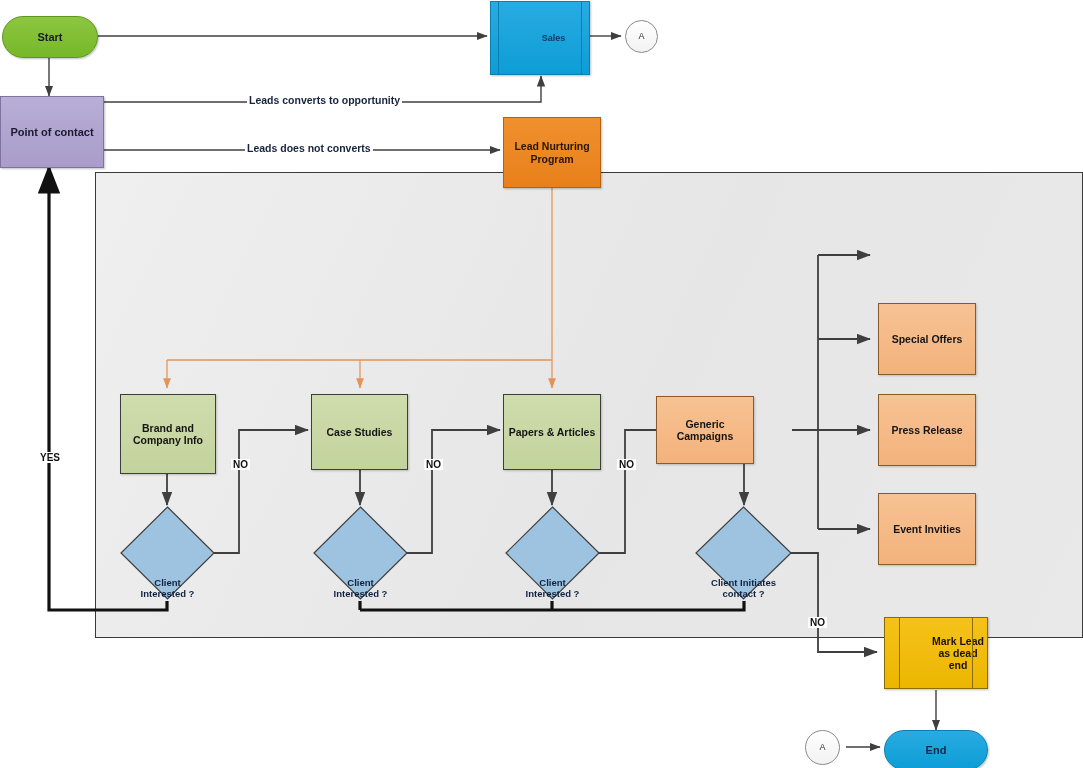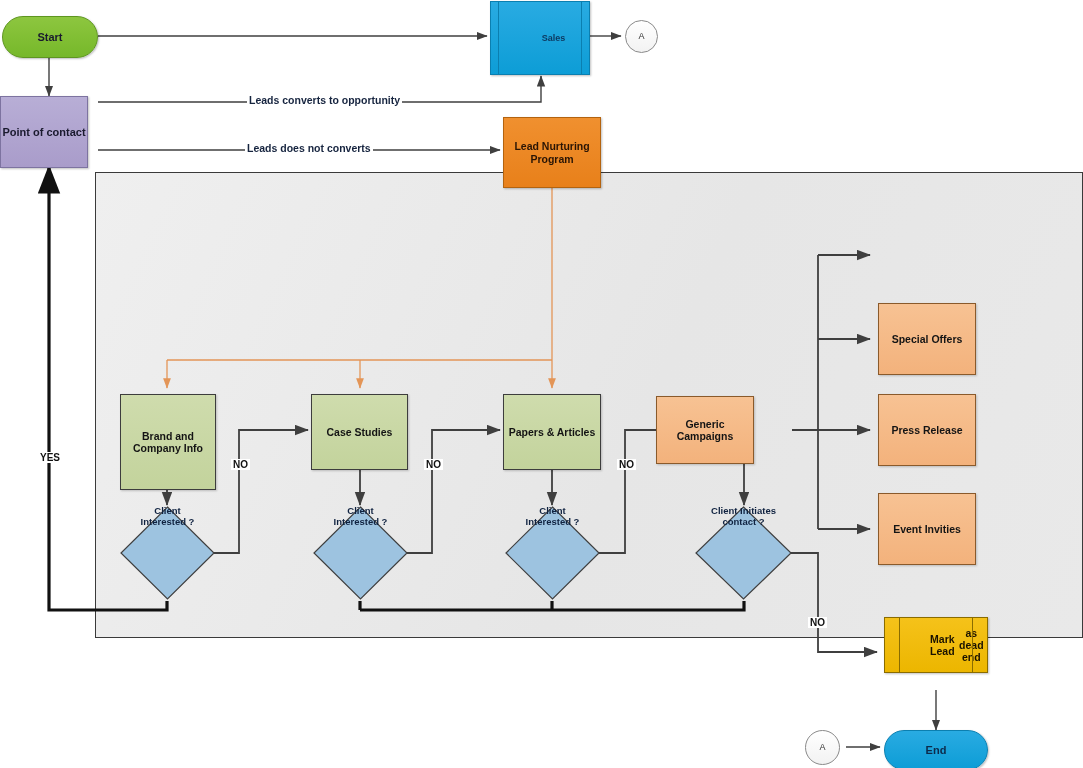--- a/index.html
+++ b/index.html
@@ -23,21 +23,21 @@
   .n-green{background:linear-gradient(180deg,#cfdcad 0%,#c3d39c 100%);border:1px solid #3d3d3d;font-size:10.5px;color:#141414;
            box-shadow:1px 1px 2px rgba(0,0,0,.2);}
   .n-orange-light{background:linear-gradient(180deg,#f7c293 0%,#f3b27c 100%);border:1px solid #8a5a2b;font-size:10.5px;color:#141414;
                   box-shadow:1px 1px 2px rgba(0,0,0,.2);}
   .n-yellow{background:linear-gradient(180deg,#f5c21a 0%,#ecb600 100%);border:1px solid #8a6c00;font-size:10.5px;color:#1a1200;
             box-shadow:1px 1px 2px rgba(0,0,0,.25);}
   .n-yellow::before,.n-yellow::after{content:"";position:absolute;top:0;bottom:0;width:1px;background:#8a6c00;}
   .n-yellow::before{left:14px;} .n-yellow::after{right:14px;}
   .n-conn{background:linear-gradient(180deg,#ffffff 0%,#f2f2f2 100%);border:1px solid #8a8a8a;border-radius:50%;font-size:9px;color:#333;font-weight:normal;}
   .diamond{position:absolute;}
-  .diamond .dtext{position:absolute;left:0;top:0;right:0;bottom:0;display:flex;align-items:flex-start;justify-content:center;
+  .diamond .dtext{position:absolute;left:0;top:0;right:0;bottom:0;display:flex;align-items:flex-end;justify-content:center;
                   text-align:center;font-size:9.5px;font-weight:bold;color:#0f2240;line-height:1.15;}
   .edge-label{position:absolute;background:#ffffff;font-size:10px;color:#16243f;font-weight:bold;padding:0 2px;white-space:nowrap;}
   .edge-label.blue{color:#16243f;font-weight:bold;font-size:10.5px;}
   .edge-label.no{font-family:"Liberation Sans",sans-serif;font-size:10px;color:#111;}
   .container-box{position:absolute;background:linear-gradient(115deg,#efefef 0%,#e6e6e6 55%,#e9e9e9 100%);border:1.5px solid #3a3a3a;}
 </style>
 </head>
 <body>
 
 <div id="canvas">
@@ -106,32 +106,32 @@
     </g>
 
     <g stroke="#3f3f3f" stroke-width="1.4" fill="none">
       <path d="M936,690 L936,730" marker-end="url(#arrDark)"></path>
       <path d="M846,747 L880,747" marker-end="url(#arrDark)"></path>
     </g>
   </svg>
 
   <div class="node n-start" style="left:2px;top:16px;width:96px;height:42px;">Start</div>
 
-  <div class="node n-poc" style="left:0px;top:96px;width:88px;height:72px;">Point of contact</div>
+  <div class="node n-poc" style="left:0px;top:96px;width:104px;height:72px;">Point of contact</div>
 
   <div class="node n-sales" style="left:490px;top:1px;width:100px;height:74px;position:absolute;">Sales</div>
 
   <div class="node n-conn" style="left:625px;top:20px;width:33px;height:33px;">A</div>
 
   <div class="node n-orange-dark" style="left:503px;top:117px;width:98px;height:71px;flex-direction:column;">
     <span>Lead Nurturing</span>
     <span>Program</span>
   </div>
 
-  <div class="node n-green" style="left:120px;top:394px;width:96px;height:96px;flex-direction:column;">
+  <div class="node n-green" style="left:120px;top:394px;width:96px;height:80px;flex-direction:column;">
     <span>Brand and</span>
     <span>Company Info</span>
   </div>
 
   <div class="node n-green" style="left:311px;top:394px;width:97px;height:76px;">Case Studies</div>
 
   <div class="node n-green" style="left:503px;top:394px;width:98px;height:76px;">Papers &amp; Articles</div>
 
   <div class="node n-orange-light" style="left:656px;top:396px;width:98px;height:68px;flex-direction:column;">
     <span>Generic</span>
@@ -186,21 +186,21 @@
     </div>
   </div>
 
 
   <div class="node n-orange-light" style="left:878px;top:303px;width:98px;height:72px;">Special Offers</div>
 
   <div class="node n-orange-light" style="left:878px;top:394px;width:98px;height:72px;">Press Release</div>
 
   <div class="node n-orange-light" style="left:878px;top:493px;width:98px;height:72px;">Event Invities</div>
 
-  <div class="node n-yellow" style="left:884px;top:617px;width:104px;height:56px;padding-left:44px;">
+  <div class="node n-yellow" style="left:884px;top:617px;width:104px;height:72px;flex-direction:column;padding-left:44px;">
     <span>Mark Lead</span>
     <span>as dead end</span>
   </div>
 
   <div class="node n-conn" style="left:805px;top:730px;width:35px;height:35px;">A</div>
 
   <div class="node n-end" style="left:884px;top:730px;width:104px;height:40px;">End</div>
 
   <div class="edge-label blue" style="left:247px;top:94px;">Leads converts to opportunity</div>
 

